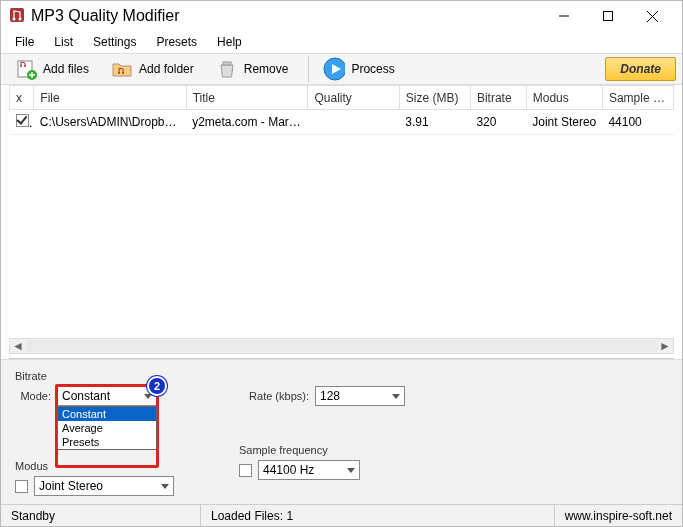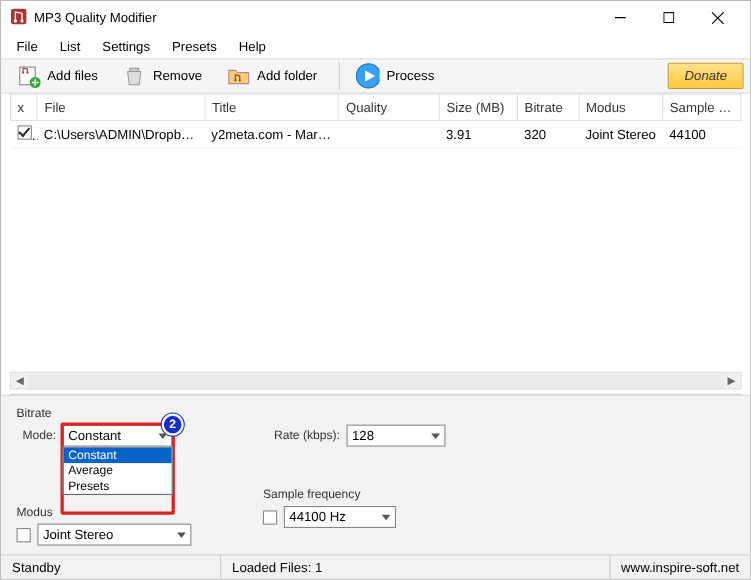--- a/index.html
+++ b/index.html
@@ -1,26 +1,26 @@
 <!DOCTYPE html>
 <html><head>
 <meta charset="utf-8">
 <style>
 * { box-sizing: border-box; margin: 0; padding: 0; font-family: "Segoe UI", Tahoma, sans-serif; font-size: 12px; }
 body { background: #fff; width: 683px; height: 527px; overflow: hidden; border: 1px solid #bbb; display: flex; flex-direction: column; }
 .titlebar { display: flex; align-items: center; height: 30px; padding: 0 8px; background: #fff; }
-.titlebar .title { margin-left: 6px; flex: 1; font-size: 12px; }
+.titlebar .title { margin-left: 6px; flex: 1; font-size: 16px; }
 .winbtns { display: flex; gap: 0; }
 .winbtn { width: 44px; height: 28px; display: flex; align-items: center; justify-content: center; }
 .menubar { display: flex; gap: 4px; padding: 2px 6px; background: #fff; }
 .menuitem { padding: 2px 8px; }
 .toolbar { display: flex; align-items: center; padding: 4px 6px; background: #f5f5f5; border-top: 1px solid #ddd; border-bottom: 1px solid #ddd; height: 32px; }
 .tbtn { display: flex; align-items: center; gap: 6px; padding: 4px 8px; margin-right: 6px; }
 .tbtn .ic { width: 22px; height: 22px; display: flex; align-items: center; justify-content: center; }
-.donate { margin-left: auto; background: linear-gradient(#ffe28a,#ffc93c); border: 1px solid #c39b2a; padding: 4px 14px; font-weight: normal; font-style: italic; color: #333; border-radius: 2px; }
+.donate { margin-left: auto; background: linear-gradient(#ffe28a,#ffc93c); border: 1px solid #c39b2a; padding: 4px 14px; font-weight: bold; font-style: italic; color: #333; border-radius: 2px; }
 .tablewrap { flex: 1; display: flex; flex-direction: column; border-bottom: 1px solid #ccc; margin: 0 8px; }
 table { width: 100%; border-collapse: collapse; table-layout: fixed; }
 th { background: #fff; border: 1px solid #e0e0e0; text-align: left; padding: 4px 6px; font-weight: normal; color: #333; height: 24px; overflow: hidden; white-space: nowrap; text-overflow: ellipsis; }
 td { border-bottom: 1px solid #f0f0f0; padding: 4px 6px; height: 22px; overflow: hidden; white-space: nowrap; text-overflow: ellipsis; }
 .tbody-scroll { flex: 1; overflow: hidden; background: #fff; }
 .scrollbar-h { height: 16px; background: #f0f0f0; border: 1px solid #ddd; display: flex; align-items: center; margin: 0 0 4px 0; }
 .scrollbar-h .arrow { width: 16px; height: 14px; display: flex; align-items: center; justify-content: center; color: #666; }
 .scrollbar-h .track { flex: 1; height: 12px; background: #eaeaea; }
 .bottompanel { background: #f2f2f2; padding: 10px 14px 8px 14px; display: flex; gap: 14px; border-top: 1px solid #ddd; }
 .leftcol { flex: 1; display: flex; flex-direction: column; gap: 8px; }
@@ -100,36 +100,36 @@
           <circle cx="17" cy="17" r="5" fill="#3a3"></circle>
           <line x1="17" y1="14" x2="17" y2="20" stroke="#fff" stroke-width="1.5"></line>
           <line x1="14" y1="17" x2="20" y2="17" stroke="#fff" stroke-width="1.5"></line>
         </svg>
       </span>
     <span>Add files</span>
   </div>
   <div class="tbtn">
     <span class="ic">
         <svg width="22" height="22">
-          <path d="M5 7 h12 l-1.5 12 h-9 z" fill="#ddd" stroke="#999"></path>
-          <rect x="7" y="4" width="8" height="3" fill="#ccc" stroke="#999"></rect>
-        </svg>
-      </span>
-    <span>Remove</span>
-  </div>
-  <div class="tbtn">
-    <span class="ic">
-        <svg width="22" height="22">
           <path d="M2 6 h6 l2 2 h10 v10 h-18 z" fill="#f3d17a" stroke="#b88"></path>
           <path d="M8 15 V10 L12 11 V15" stroke="#a33" fill="none"></path>
           <circle cx="8" cy="15" r="1" fill="#a33"></circle>
           <circle cx="12" cy="15" r="1" fill="#a33"></circle>
         </svg>
       </span>
     <span>Add folder</span>
+  </div>
+  <div class="tbtn">
+    <span class="ic">
+        <svg width="22" height="22">
+          <path d="M5 7 h12 l-1.5 12 h-9 z" fill="#ddd" stroke="#999"></path>
+          <rect x="7" y="4" width="8" height="3" fill="#ccc" stroke="#999"></rect>
+        </svg>
+      </span>
+    <span>Remove</span>
   </div>
   <div style="width:1px;height:26px;background:#ccc;margin:0 6px;"></div>
   <div class="tbtn">
     <span class="ic">
         <svg width="24" height="24">
           <circle cx="12" cy="12" r="11" fill="#3aa0f0" stroke="#1570c0"></circle>
           <polygon points="9,7 18,12 9,17" fill="#fff"></polygon>
         </svg>
       </span>
     <span>Process</span>

